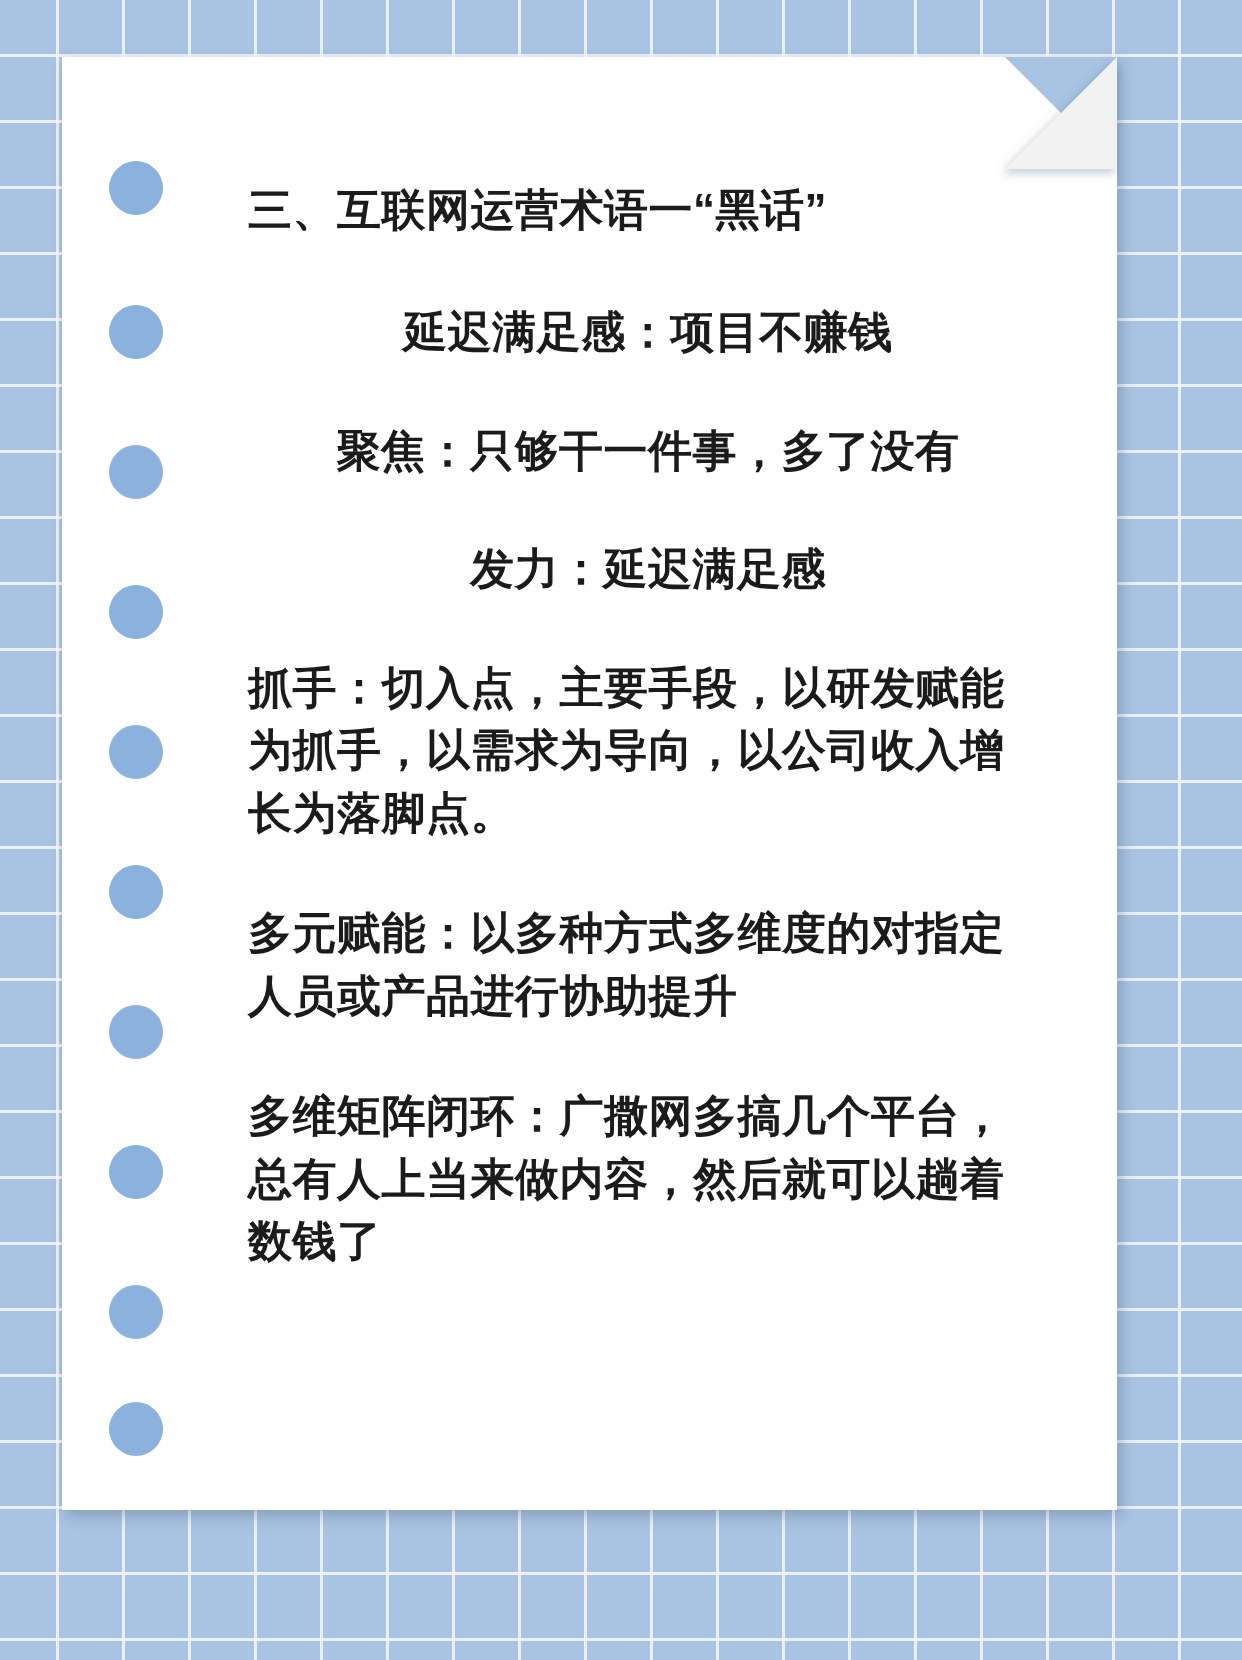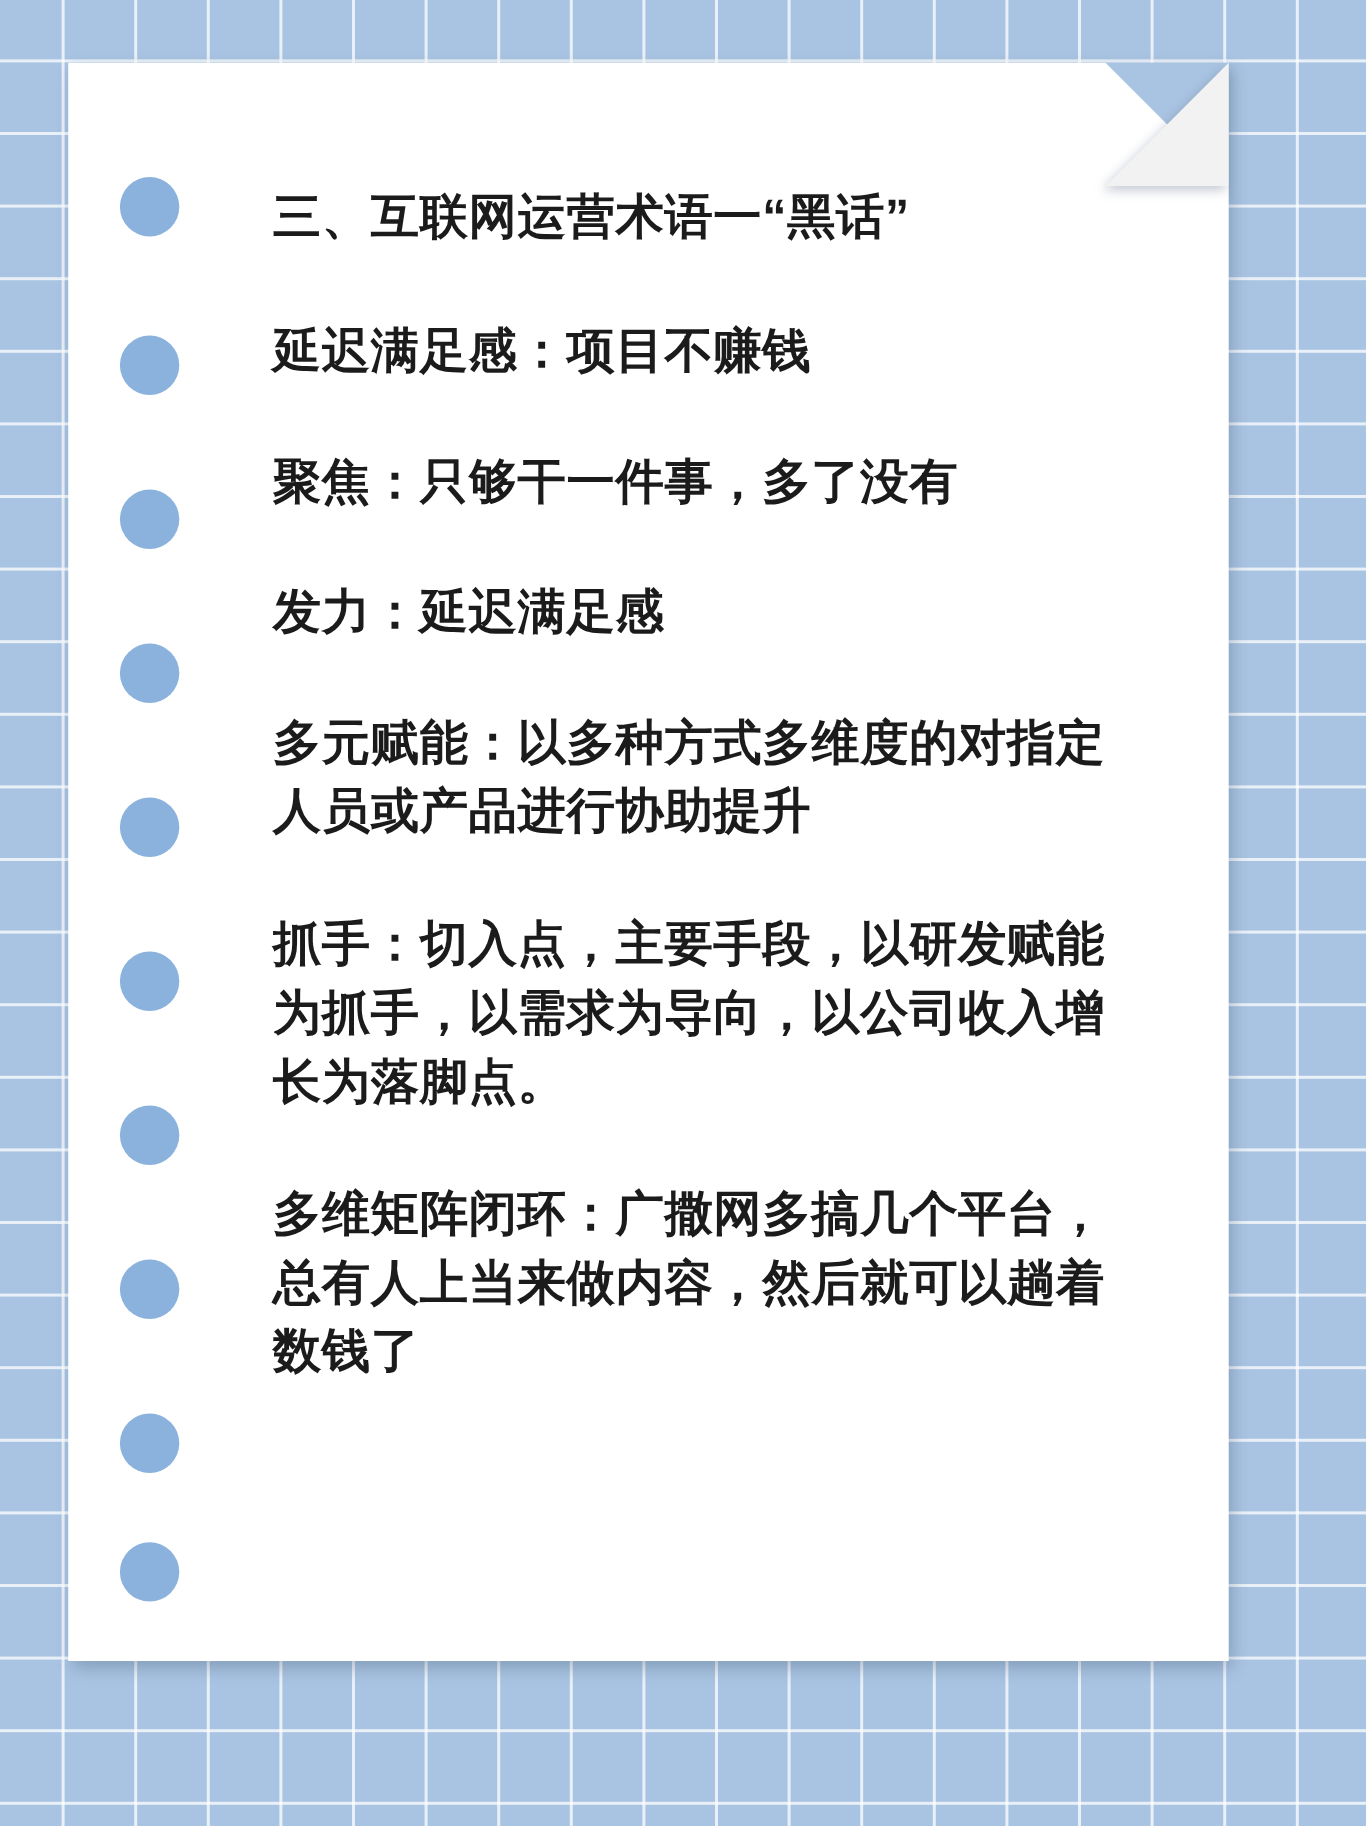--- a/index.html
+++ b/index.html
@@ -81,23 +81,25 @@
     font-size: 44px;
     line-height: 1.42;
     letter-spacing: 0.5px;
     font-weight: 700;
     margin: 0;
     font-family: "Liberation Sans", sans-serif;
   }
 
   .para.heading {
     margin-bottom: 60px;
+    margin-top: 12px;
   }
   .para.short {
     margin-bottom: 56px;
+    text-align: center;
   }
   .para.block {
     margin-bottom: 58px;
   }
   .para.last {
     margin-bottom: 0;
   }
 </style>
 </head>
 <body>
@@ -118,18 +120,18 @@
   <div class="hole-dot" style="left:47px; top:948px;"></div>
   <div class="hole-dot" style="left:47px; top:1088px;"></div>
   <div class="hole-dot" style="left:47px; top:1228px;"></div>
   <div class="hole-dot" style="left:47px; top:1345px;"></div>
 
   <div id="note-content">
     <p class="para heading">三、互联网运营术语一“黑话”</p>
     <p class="para short">延迟满足感：项目不赚钱</p>
     <p class="para short">聚焦：只够干一件事，多了没有</p>
     <p class="para short">发力：延迟满足感</p>
+    <p class="para block">抓手：切入点，主要手段，以研发赋能为抓手，以需求为导向，以公司收入增长为落脚点。</p>
     <p class="para block">多元赋能：以多种方式多维度的对指定人员或产品进行协助提升</p>
-    <p class="para block">抓手：切入点，主要手段，以研发赋能为抓手，以需求为导向，以公司收入增长为落脚点。</p>
     <p class="para last">多维矩阵闭环：广撒网多搞几个平台，总有人上当来做内容，然后就可以趟着数钱了</p>
   </div>
 
 </div>
 
 </body></html>

